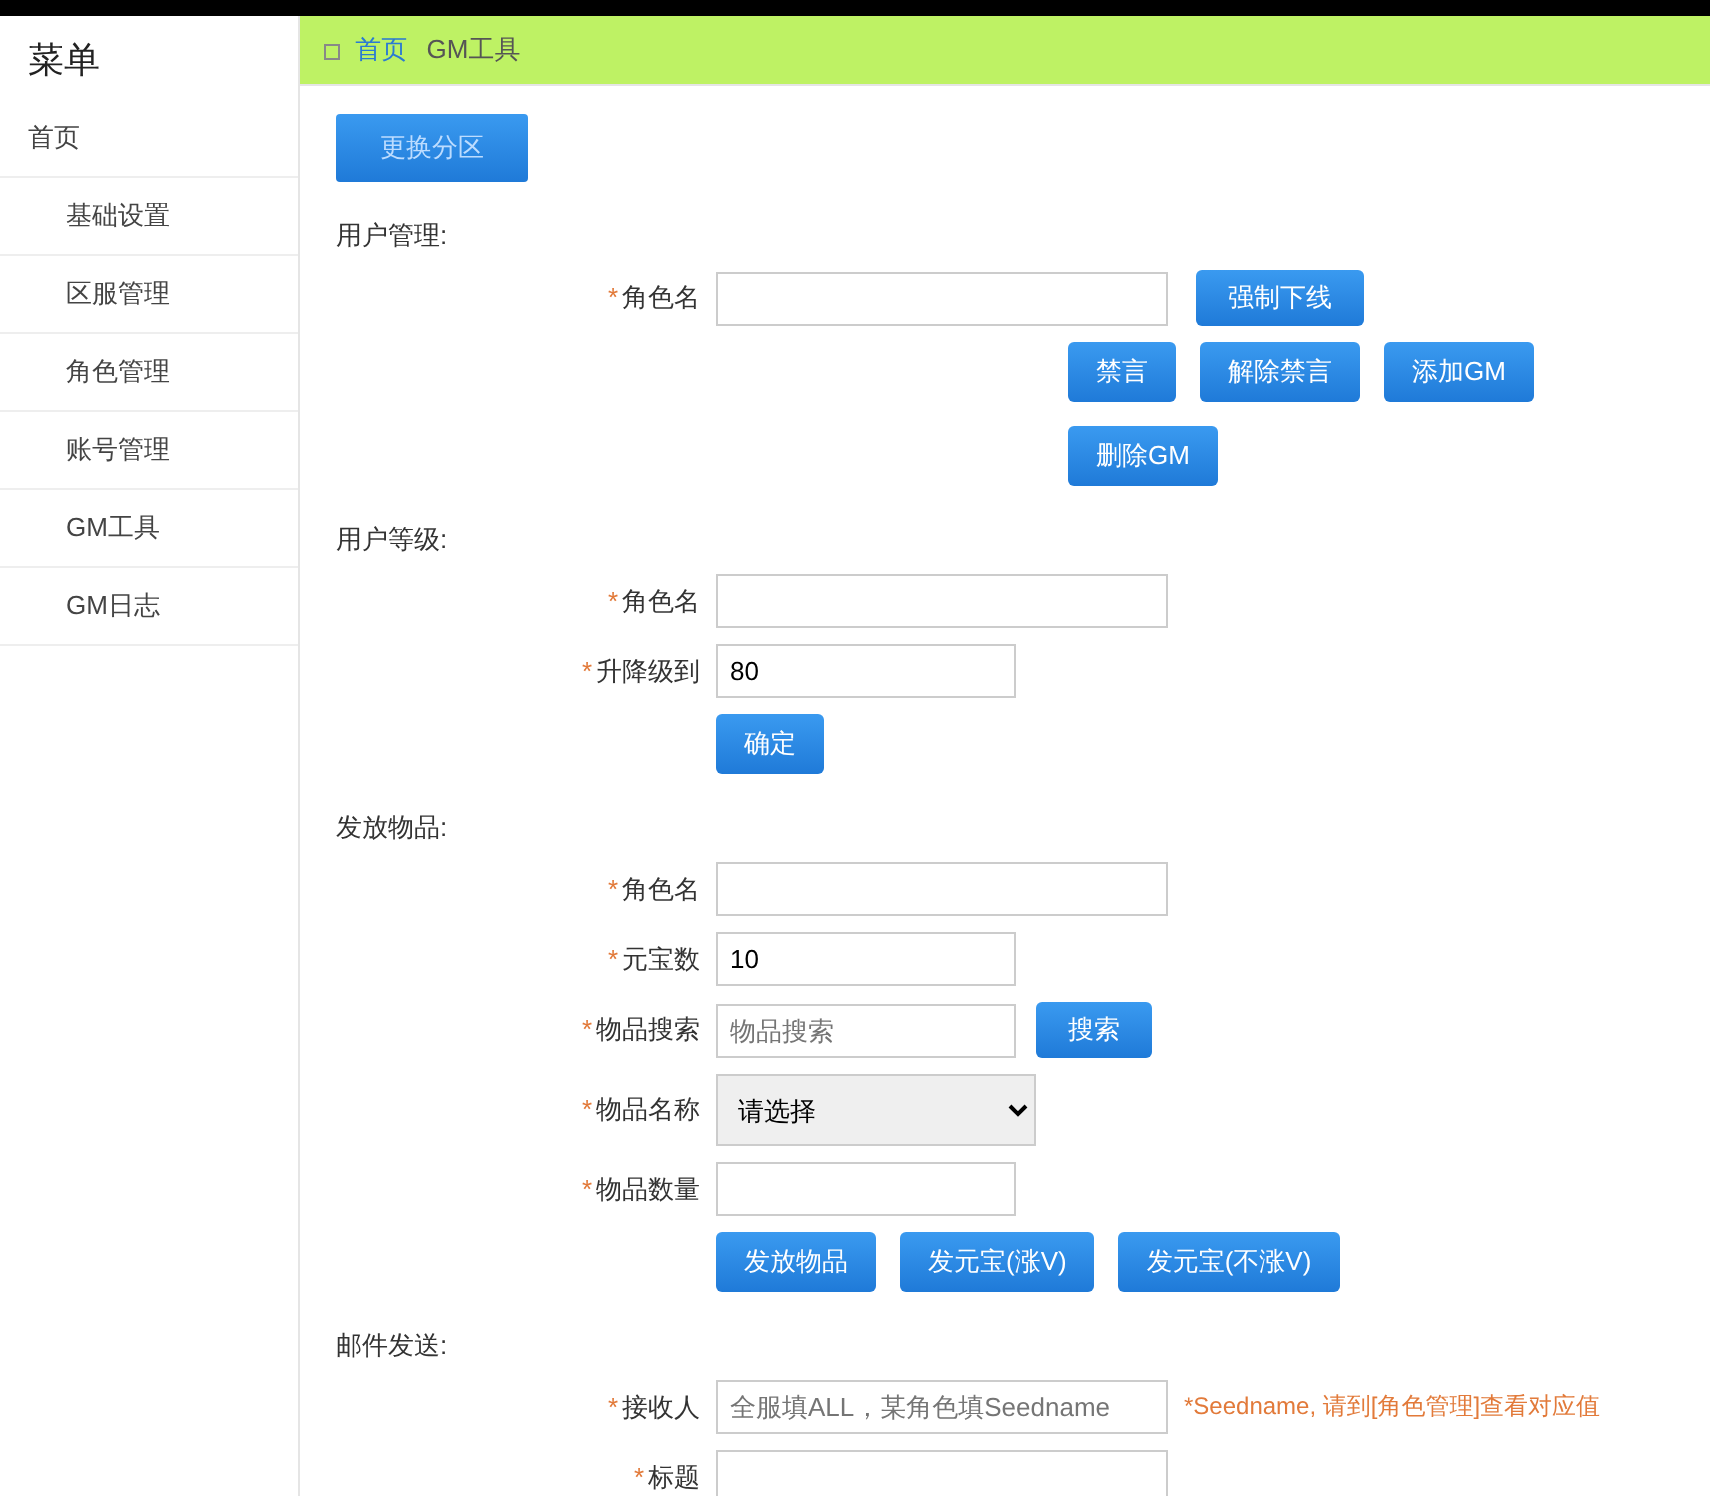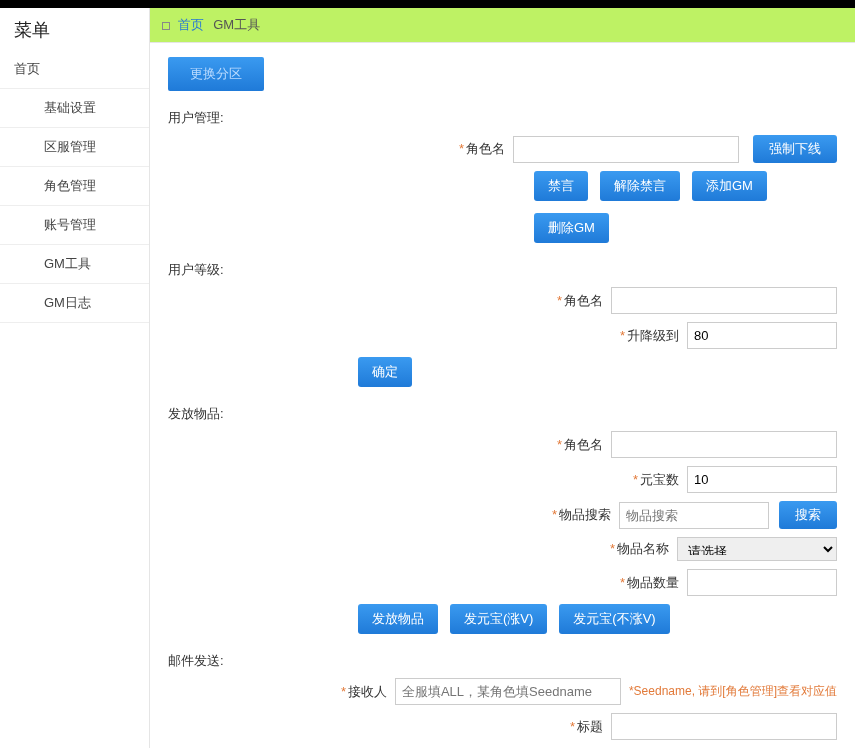--- a/index.html
+++ b/index.html
@@ -2,37 +2,37 @@
 <html><head>
 <meta charset="utf-8">
 <style>
   * { box-sizing: border-box; margin: 0; padding: 0; }
   body { font-family: "Microsoft YaHei", Arial, sans-serif; font-size: 13px; color: #333; background: #fff; }
   .topbar { height: 8px; background: #000; }
   .container { display: flex; }
   .sidebar { width: 150px; border-right: 1px solid #e5e5e5; min-height: 740px; }
   .sidebar-title { font-size: 18px; padding: 10px 14px 8px; color: #222; }
   .menu-item { padding: 10px 14px; border-bottom: 1px solid #eee; cursor: pointer; color: #444; }
-  .menu-item.child { padding-left: 44px; }
+  .menu-item.child { padding-left: 33px; }
   .main { flex: 1; }
   .breadcrumb { background: #bef264; border-bottom: 1px solid #e5e5e5; padding: 8px 12px; font-size: 13px; }
   .breadcrumb .box { display: inline-block; width: 8px; height: 8px; border: 1px solid #888; margin-right: 4px; vertical-align: middle; }
   .breadcrumb a { color: #2a7ad2; text-decoration: none; }
   .breadcrumb span.cur { color: #555; margin-left: 6px; }
   .content { padding: 14px 18px; }
   .btn { display: inline-block; background: linear-gradient(#3a9af0,#1f7ad8); color: #fff; border: none; padding: 6px 14px; border-radius: 3px; font-size: 13px; cursor: pointer; }
   .btn.small { padding: 5px 16px; }
   .section-label { margin: 18px 0 8px; color: #333; font-size: 13px; }
-  .form-group { display: flex; align-items: center; margin: 8px 0; justify-content: flex-end; }
+  .form-group { display: flex; align-items: center; margin: 8px 0; }
   .label-col { width: 190px; text-align: right; padding-right: 8px; color: #333; }
   .req { color: #e27a3a; margin-right: 2px; }
   input[type=text], select, textarea { border: 1px solid #ccc; padding: 5px 6px; font-size: 13px; border-radius: 0; font-family: inherit; }
   input[type=text] { width: 226px; }
   input.short { width: 150px; }
-  select { width: 160px; height: 24px; }
+  select { width: 160px; height: 36px; }
   .btn-row { margin-left: 190px; margin-top: 6px; margin-bottom: 6px; display: flex; gap: 12px; flex-wrap: wrap; }
   .inline-help { color: #e27a3a; font-size: 12px; margin-left: 8px; }
   .top-btn-wrap { margin-bottom: 4px; }
   .top-btn { background: linear-gradient(#3a9af0,#1f7ad8); color: #bcdcff; border: none; padding: 8px 22px; border-radius: 2px; font-size: 13px; cursor: pointer; }
 </style>
 </head>
 <body>
 
 <div class="topbar"></div>
 <div class="container">

